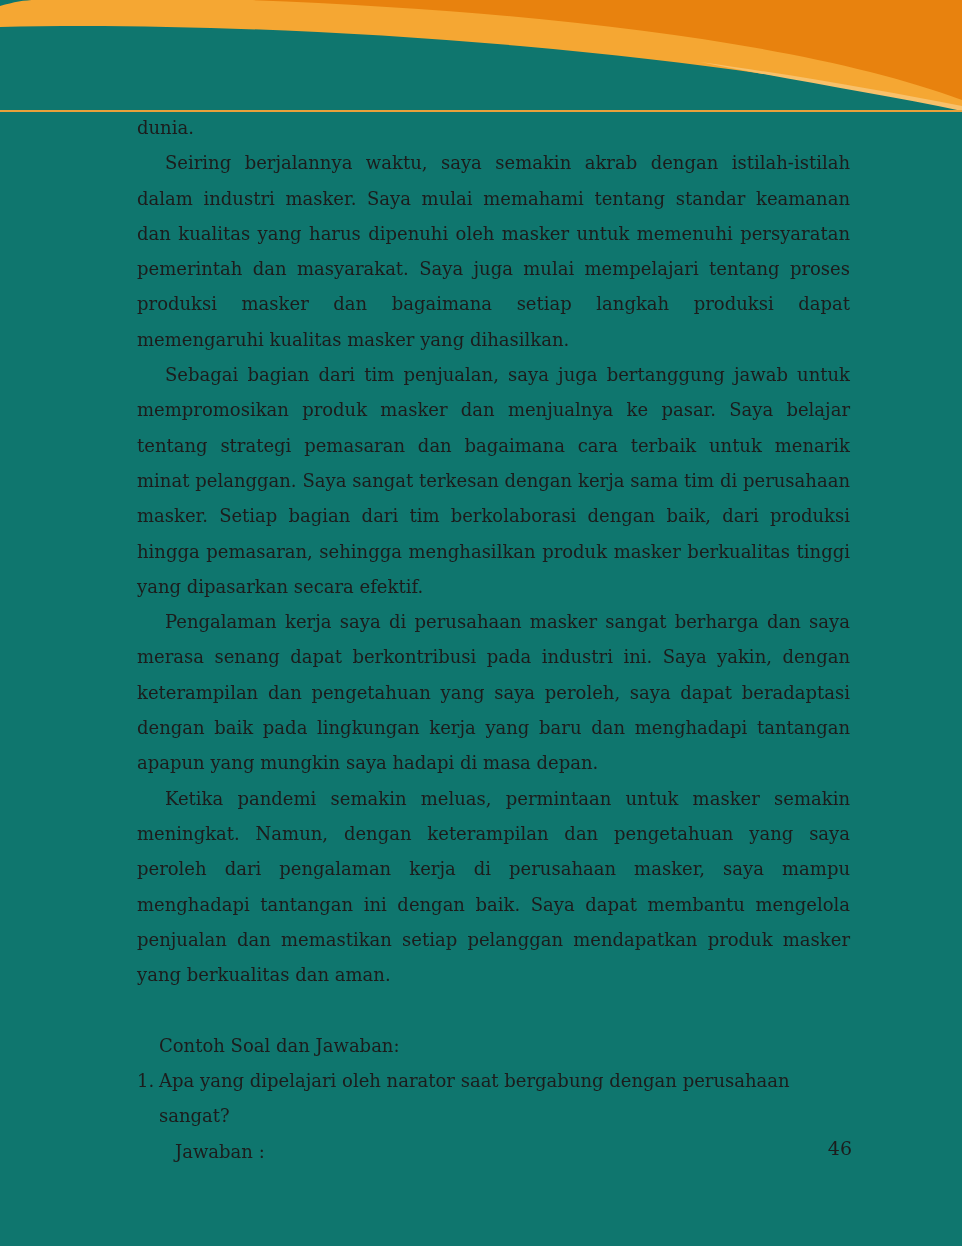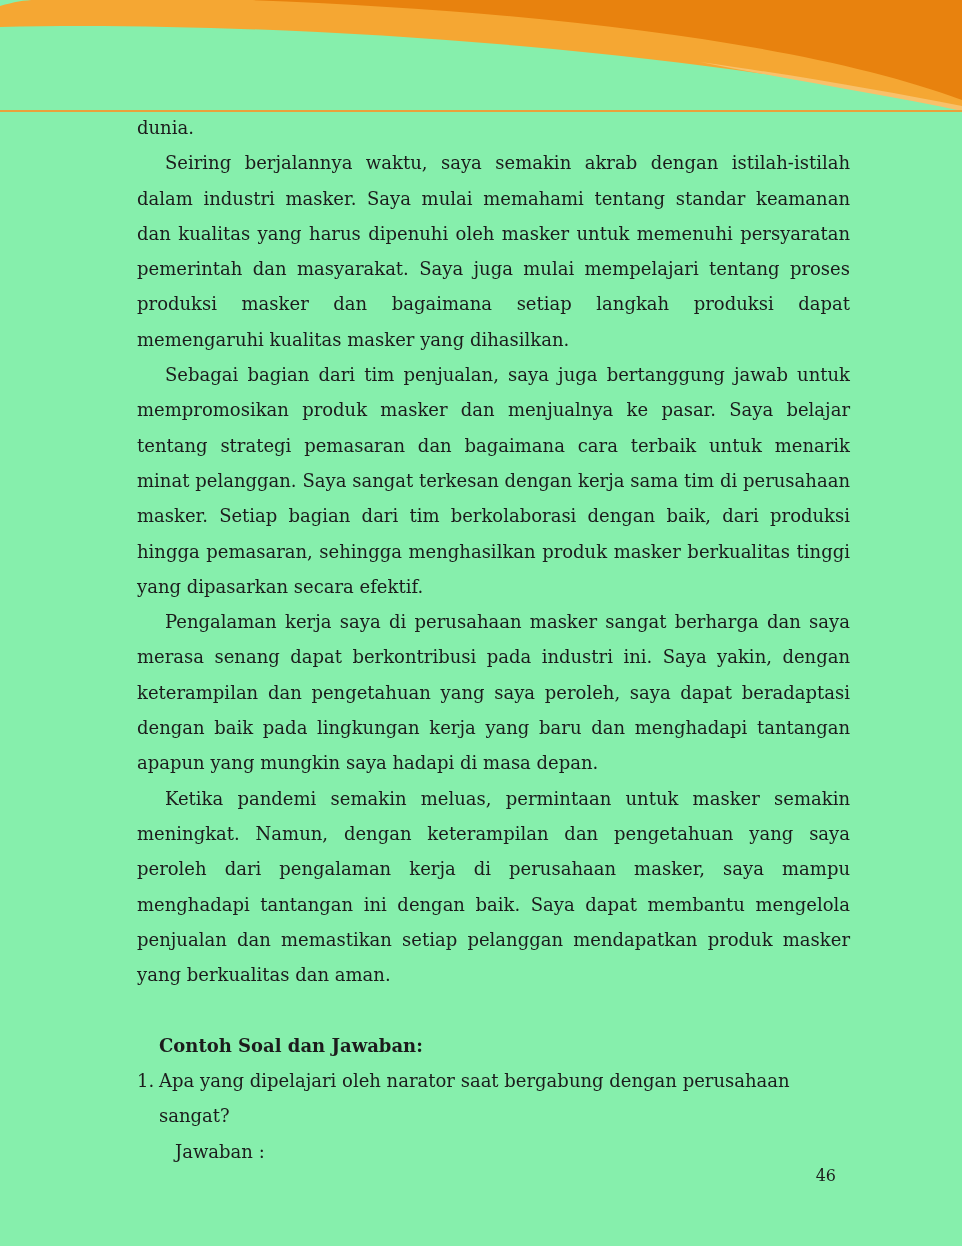--- a/index.html
+++ b/index.html
@@ -4,21 +4,21 @@
 <style>
   html, body {
     margin: 0;
     padding: 0;
     background: #ffffff;
   }
   .page {
     position: relative;
     width: 962px;
     height: 1246px;
-    background: #86efac;
+    background: #0f766e;
     overflow: hidden;
     font-family: "DejaVu Serif", "Liberation Serif", serif;
     color: #1c1c1c;
   }
   .header-art {
     position: absolute;
     top: 0;
     left: 0;
     width: 962px;
     height: 113px;
@@ -41,21 +41,21 @@
   .content p {
     margin: 0;
     text-indent: 28px;
   }
   .content p.fragment {
     text-indent: 0;
   }
   .qa-heading {
     margin: 35.3px 0 0 22px;
     font-size: 18px;
-    font-weight: bold;
+    font-weight: normal;
     line-height: 35.3px;
     text-align: left;
   }
   .question-row {
     display: flex;
     text-align: left;
     line-height: 35.3px;
   }
   .q-num {
     flex: 0 0 22px;
@@ -64,25 +64,24 @@
     flex: 1;
   }
   .content p.answer-label {
     margin-left: 38px;
     text-indent: 0;
     text-align: left;
   }
   .page-number {
     position: absolute;
     top: 1134px;
-    right: 126px;
-    font-size: 16px;
+    right: 110px;
+    font-size: 19px;
     line-height: 28px;
     color: #1c1c1c;
-    margin-top: 28px;
   }
 </style>
 </head>
 <body>
 
 <div class="page">
 
   <div class="header-art">
     <svg viewBox="0 0 962 113" preserveAspectRatio="none">
       <path d="M0,6 C14,2 24,0 36,0 L640,0 C770,26 890,60 962,92 L962,110 C850,84 700,62 520,46 C340,30 140,23 0,27 Z" fill="#f5a733"></path>

